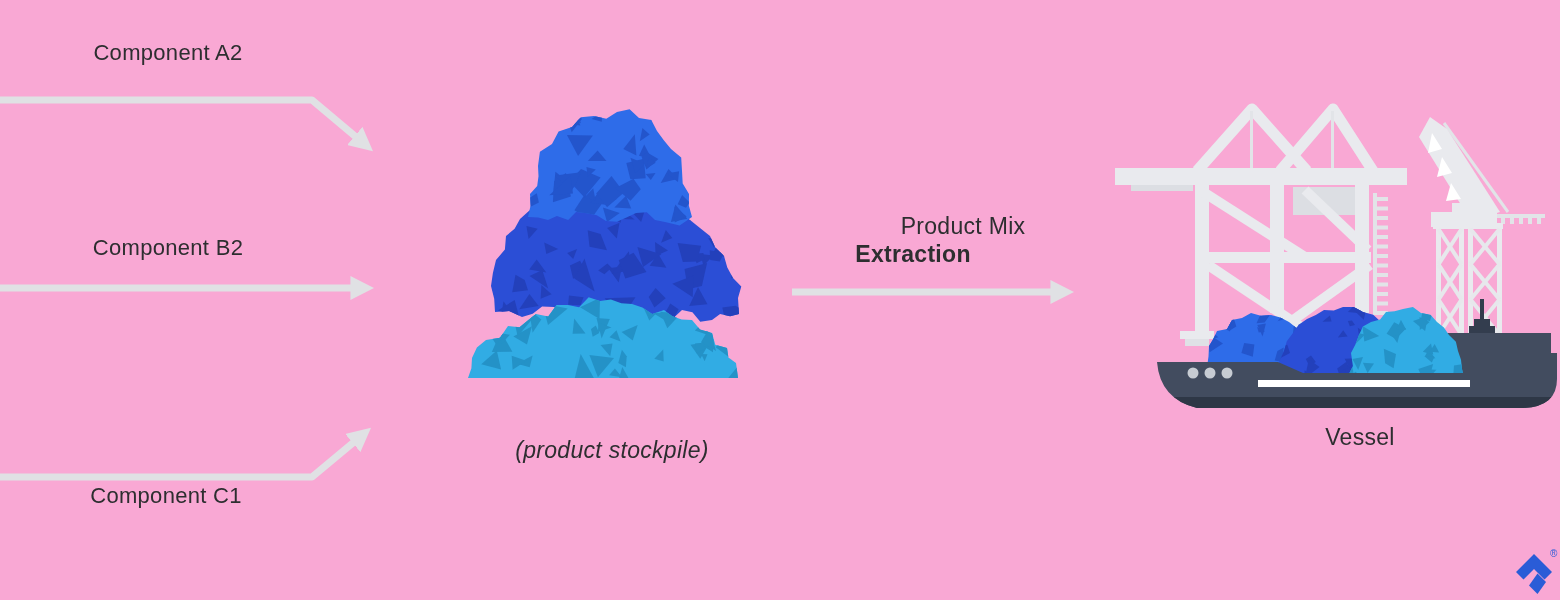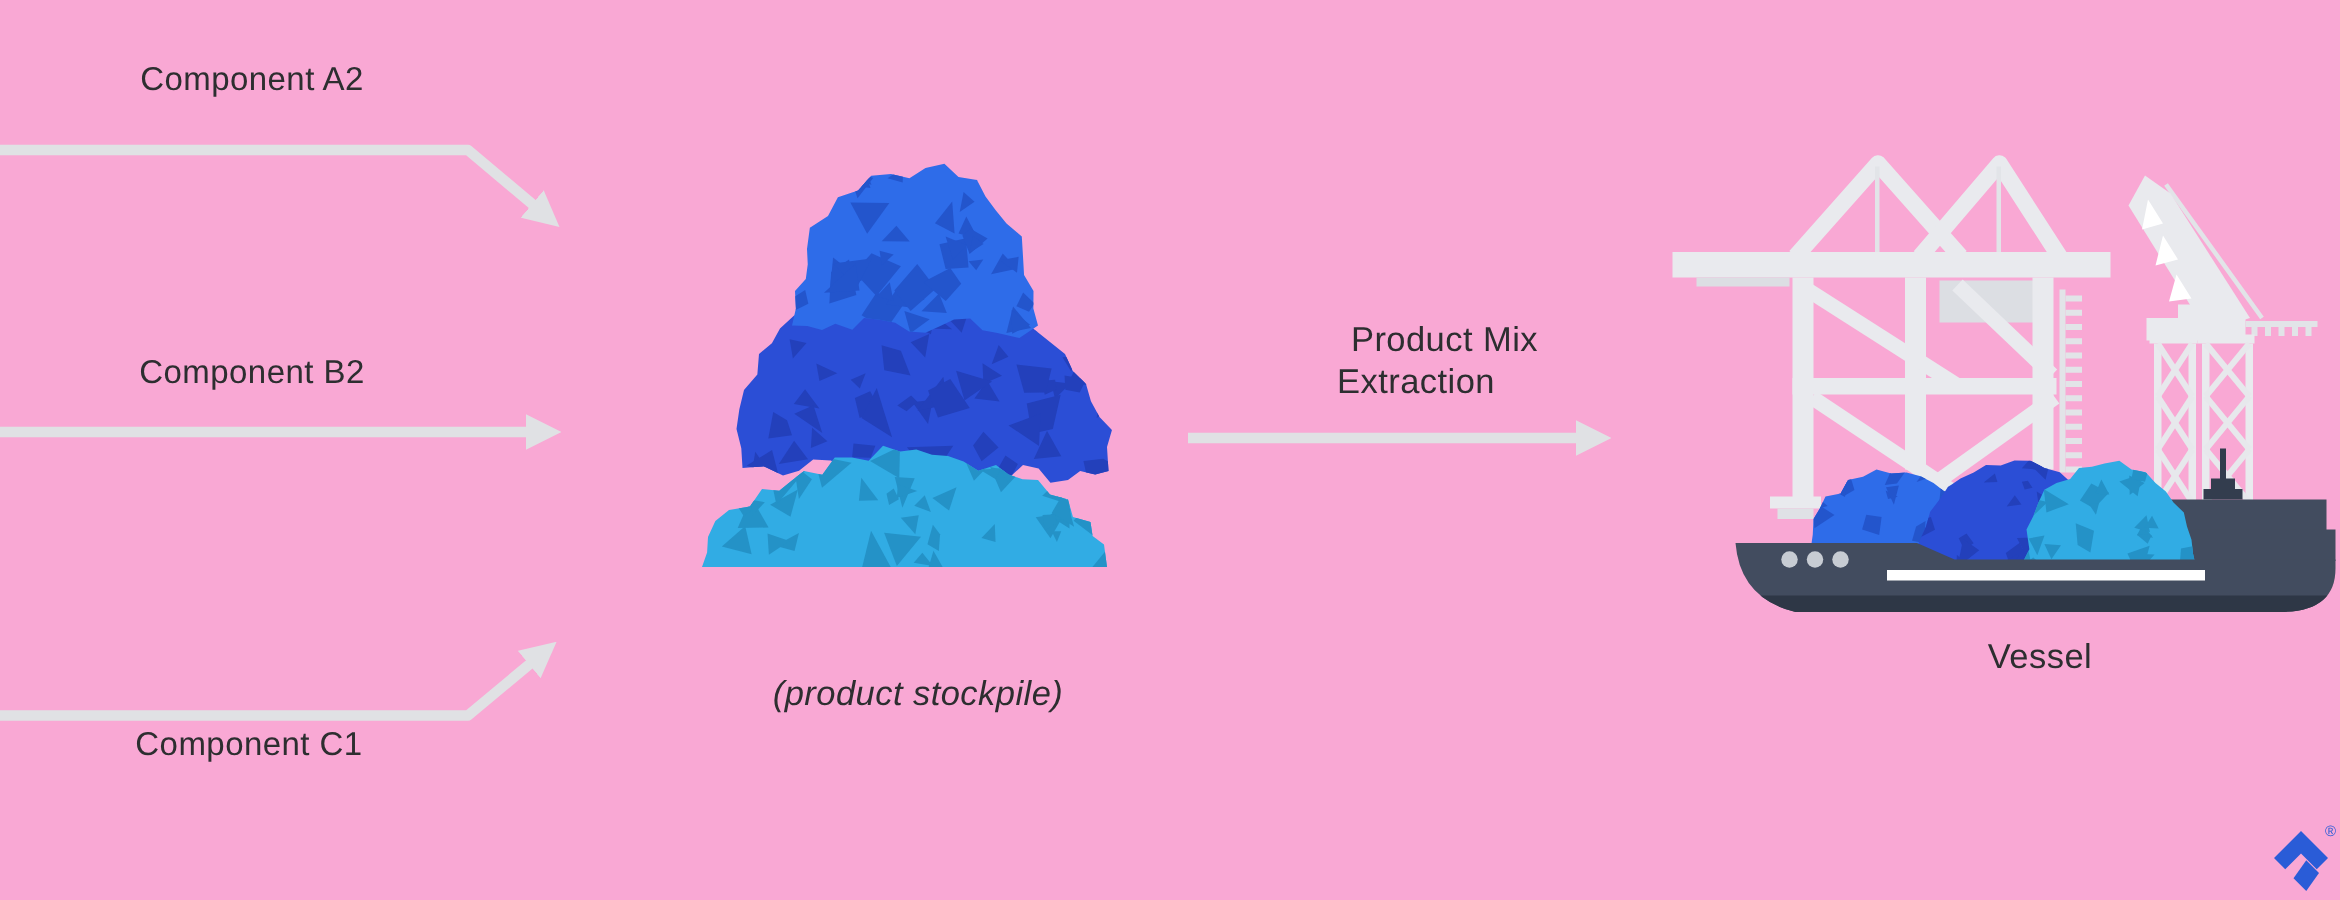--- a/index.html
+++ b/index.html
@@ -172,24 +172,24 @@
         <polygon points="204.3,258.7 213.2,249.4 213.7,261.4" fill="#2492c7" clip-path="url(#clipCyan)"></polygon>
         <polygon points="164.9,268.5 172.0,277.3 159.1,275.2" fill="#2492c7" clip-path="url(#clipCyan)"></polygon>
         <polygon points="245.1,218.5 245.8,212.2 254.1,215.7 255.6,221.5" fill="#2492c7" clip-path="url(#clipCyan)"></polygon>
         <polygon points="264.3,227.3 256.7,234.4 244.8,230.5 254.7,221.2" fill="#2492c7" clip-path="url(#clipCyan)"></polygon>
         <polygon points="266.1,251.1 251.2,241.8 259.3,228.0" fill="#2492c7" clip-path="url(#clipCyan)"></polygon>
         <polygon points="193.3,206.9 209.5,209.9 199.3,220.5" fill="#2492c7" clip-path="url(#clipCyan)"></polygon>
         <polygon points="251.3,215.1 224.6,217.6 236.4,200.3" fill="#2492c7" clip-path="url(#clipCyan)"></polygon>
       </g>
   </svg>
 
-  <div class="lbl lbl-lg italic" style="left:612px;top:448px;text-align:right;">(product stockpile)</div>
+  <div class="lbl lbl-lg italic" style="left:612px;top:436px;text-align:right;">(product stockpile)</div>
 
   <div class="lbl lbl-lg" style="left:931px;top:212px;margin-left:32px;">Product Mix</div>
-  <div class="lbl lbl-lg" style="left:944px;top:240px;">Extraction</div>
+  <div class="lbl lbl-lg" style="left:913px;top:240px;font-weight:bold;">Extraction</div>
 
   <svg id="vessel-svg" width="460" height="325" viewBox="0 0 460 325" style="left:1100px;top:95px;">
     <defs id="vs-defs">
         <clipPath id="hullClip">
           <path d="M57,267 L178,267 L203,278 L457,278 L457,284 Q457,313 420,313 L97,313 Q60,304 57,267 Z"></path>
         </clipPath>
         <clipPath id="clipDpBlue">
           <path d="M107.0,272.0L108.5,261.5L109.0,251.0L113.4,243.7L117.0,236.0L127.1,234.0L132.0,225.0L142.0,222.9L151.0,218.0L160.8,220.7L171.0,220.0L180.4,222.5L189.0,227.0L195.9,232.4L204.0,236.0L215.0,247.0L223.0,259.0L228.0,272.0L217.0,272.0L206.0,272.0L195.0,272.0L184.0,272.0L173.0,272.0L162.0,272.0L151.0,272.0L140.0,272.0L129.0,272.0L118.0,272.0Z"></path>
         </clipPath>
         <clipPath id="clipDpDark">

